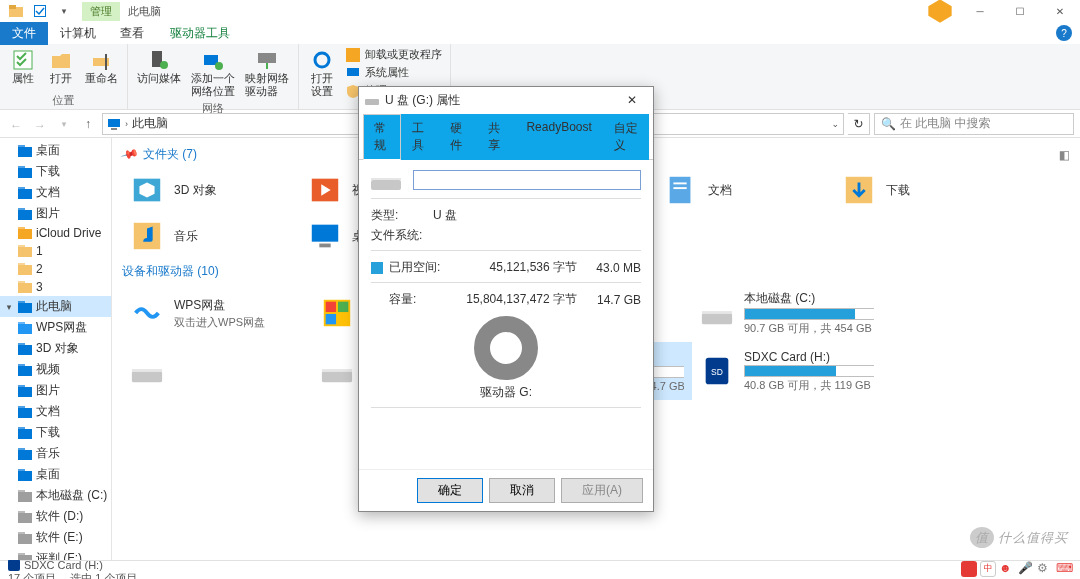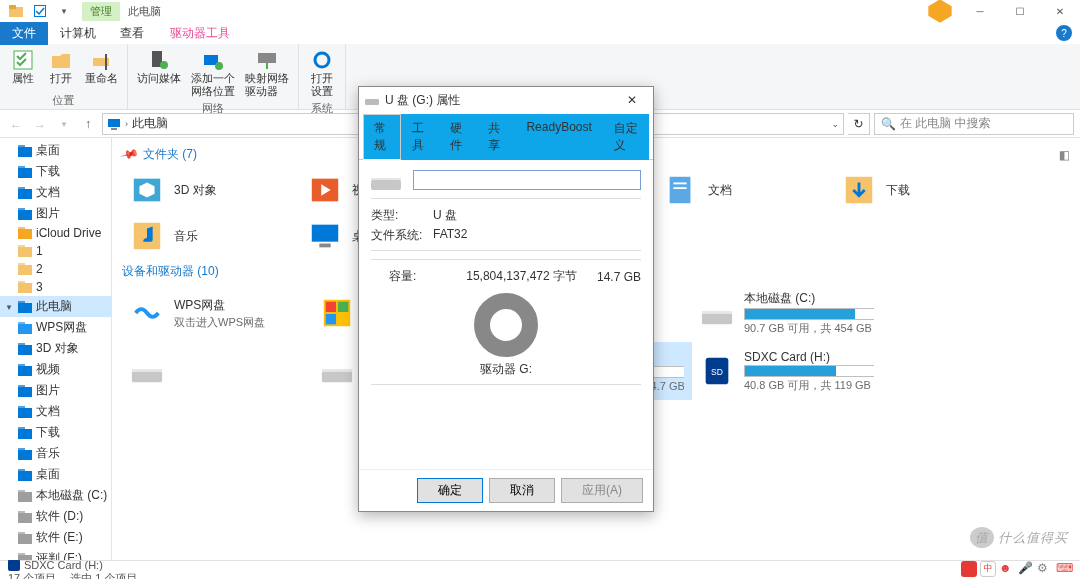--- a/index.html
+++ b/index.html
@@ -132,21 +132,21 @@
     <div class="winbtn">─</div>
     <div class="winbtn">☐</div>
     <div class="winbtn">✕</div>
   </div>
 </div>
 
 <div class="ribbon-tabs">
   <div class="ribbon-tab active">文件</div>
   <div class="ribbon-tab">计算机</div>
   <div class="ribbon-tab">查看</div>
-  <div class="ribbon-tab" style="margin-left:2px;color:#ec4899">驱动器工具</div>
+  <div class="ribbon-tab" style="margin-left:2px;color:#15803d">驱动器工具</div>
   <div class="help-btn" style="margin-left:auto">?</div>
 </div>
 
 <div class="ribbon">
   <div class="ribbon-group">
     <div class="ribbon-row">
       <div class="ribbon-btn">
           <span class="ico">
             <svg width="22" height="22">
               <rect x="2" y="2" width="18" height="18" fill="#fff" stroke="#4caf50"></rect>
@@ -213,20 +213,46 @@
     <div class="ribbon-row">
       <div class="ribbon-btn">
           <span class="ico">
             <svg width="22" height="22">
               <circle cx="11" cy="11" r="7" fill="none" stroke="#0078d7" stroke-width="3"></circle>
             </svg>
           </span>
           <span style="white-space:pre">打开
 设置</span>
         </div>
+      <div style="display:flex;flex-direction:column;gap:0">
+        <div class="ribbon-btn small">
+            <span class="ico">
+              <svg width="14" height="14">
+                <rect width="14" height="14" fill="#f5a623"></rect>
+              </svg>
+            </span>
+            <span>卸载或更改程序</span>
+          </div>
+        <div class="ribbon-btn small">
+            <span class="ico">
+              <svg width="14" height="14">
+                <rect x="1" y="2" width="12" height="8" fill="#0078d7"></rect>
+              </svg>
+            </span>
+            <span>系统属性</span>
+          </div>
+        <div class="ribbon-btn small">
+            <span class="ico">
+              <svg width="14" height="14">
+                <path d="M7 1 L13 3 L13 8 Q13 13 7 14 Q1 13 1 8 L1 3 Z" fill="#f5c36b"></path>
+              </svg>
+            </span>
+            <span>管理</span>
+          </div>
+      </div>
     </div>
     <div class="ribbon-group-label">系统</div>
   </div>
 </div>
 
 <div class="navbar">
   <div class="navbtn disabled">←</div>
   <div class="navbtn disabled">→</div>
   <div class="navbtn disabled" style="font-size:9px">▾</div>
   <div class="navbtn">↑</div>
@@ -637,23 +663,28 @@
         </span>
       <input class="dlg-input" type="text" value="" style="">
     </div>
     <div class="dlg-sep"></div>
     <div class="dlg-kv">
         <span class="k">类型:</span>
         <span class="v">U 盘</span>
       </div>
     <div class="dlg-kv">
         <span class="k">文件系统:</span>
-        <span class="v">FAT32</span>
       </div>
     <div class="dlg-sep"></div>
+    <div class="dlg-space-row">
+        <span class="sq" style="background:#26a0da"></span>
+        <span class="lbl">已用空间:</span>
+        <span class="bytes">45,121,536 字节</span>
+        <span class="hr">43.0 MB</span>
+      </div>
     <div class="dlg-sep"></div>
     <div class="dlg-space-row">
         <span class="sq" style="visibility:hidden"></span>
         <span class="lbl">容量:</span>
         <span class="bytes">15,804,137,472 字节</span>
         <span class="hr">14.7 GB</span>
       </div>
     <div class="donut"></div>
     <div class="donut-label">驱动器 G:</div>
     <div class="dlg-sep"></div>

